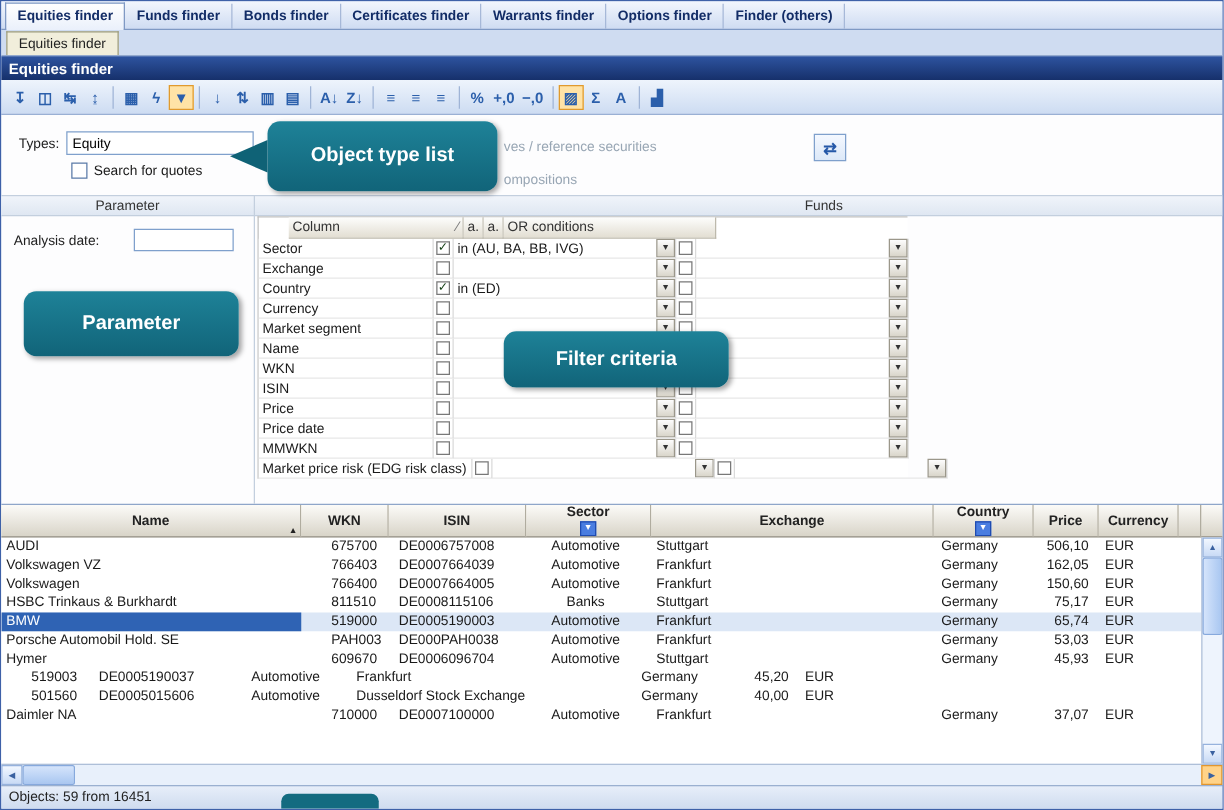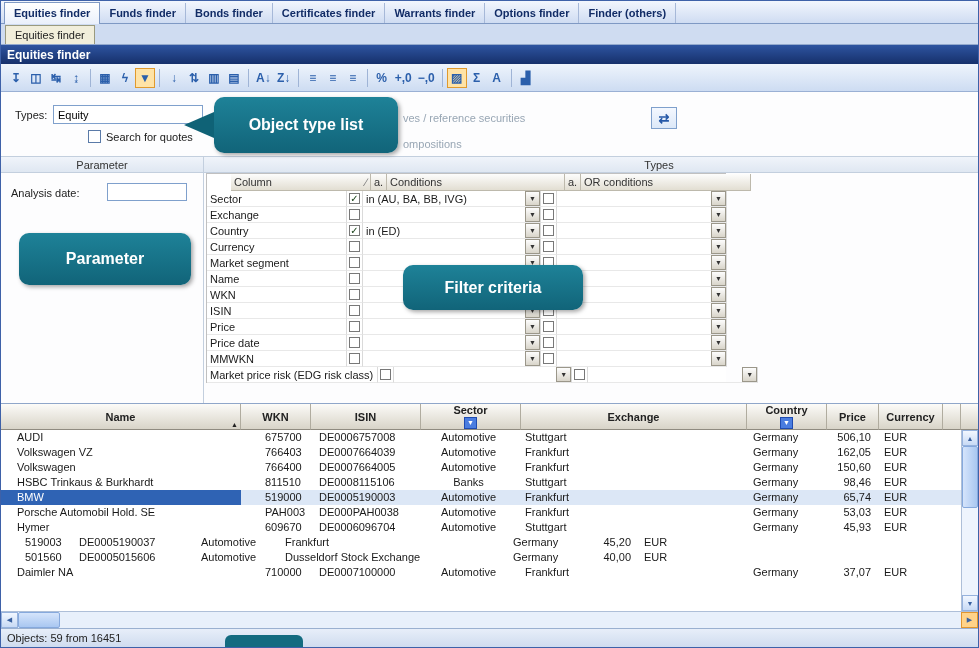--- a/index.html
+++ b/index.html
@@ -37,21 +37,21 @@
   
   .form-area { position:relative; height:312px; background:#fdfdfe; border-bottom:1px solid #8fa6c9; }
   .lbl { position:absolute; color:#222; }
   .tbox { position:absolute; background:#fff; border:1px solid #7fa0cc; font-size:11px;
           padding:2px 4px; font-family:"Liberation Sans", sans-serif; }
   .gray-opt { position:absolute; color:#98a6b4; }
   .refresh-btn { position:absolute; left:650px; top:15px; width:26px; height:22px;
                  background:linear-gradient(#f4f8ff,#dce8f8); border:1px solid #7fa0cc;
                  color:#2558a8; font-weight:bold; font-size:13px; display:flex;
                  align-items:center; justify-content:center; }
-  .chk-row { position:absolute; left:56px; top:38px; display:flex; align-items:center; gap:5px;margin-left:31px; }
+  .chk-row { position:absolute; left:56px; top:38px; display:flex; align-items:center; gap:5px; }
   .chk { width:13px; height:13px; background:#fff; border:1px solid #5a7aa8; }
 
   .section-strip { position:absolute; left:0; top:64px; width:100%; height:17px;
                    background:linear-gradient(#f0f4fa,#dfe7f2);
                    border-top:1px solid #c3cfde; border-bottom:1px solid #c3cfde; }
   .param-header { position:absolute; top:67px; left:0; width:202px; text-align:center; color:#333; }
   .filter-header { position:absolute; top:67px; left:553px; width:210px; text-align:center; color:#333; }
   .vdivider { position:absolute; left:202px; top:64px; bottom:0; width:1px; background:#c3cfde; }
 
   
@@ -97,21 +97,21 @@
   .th-fill { flex:1; } .th-stub { width:17px; background:linear-gradient(#fcfbf8,#d8d4c8);
              border-bottom:1px solid #8f8b80; }
   .filter-chip { width:13px; height:12px; background:#4a7de0; border:1px solid #1f4bb0;
                  color:#fff; font-size:7px; line-height:10px; text-align:center; margin-top:1px; }
   .sort-mark { position:absolute; right:2px; bottom:1px; font-size:7px; color:#222; }
   .tbody-wrap { flex:1; display:flex; min-height:0; }
   .tbody { flex:1; background:#fff; overflow:hidden; }
   .trow { display:flex; height:15px; }
   .td-cell { padding-top:1px; line-height:13px; white-space:nowrap; overflow:hidden; }
   .td-fill { flex:1; }
-  .col-name { padding-left:16px; } .col-wkn { padding-left:24px; } .col-isin { padding-left:8px; }
+  .col-name { padding-left:4px; } .col-wkn { padding-left:24px; } .col-isin { padding-left:8px; }
   .col-sector { text-align:center; padding-right:5px; } .col-exchange { padding-left:4px; }
   .col-country { padding-left:6px; } .col-price { text-align:right; padding-right:8px; }
   .col-currency { padding-left:5px; }
   .trow.selected { background:#dce7f6; }
   .trow.selected .col-name { background:#2f63b4; color:#fff; }
 
   
   .vscroll { width:17px; background:#eef4fd; border-left:1px solid #aebfd8; display:flex;
              flex-direction:column; }
   .sbtn { height:16px; flex:0 0 16px; background:linear-gradient(#f2f7ff,#c8daf5);
@@ -201,38 +201,37 @@
 
     <button class="refresh-btn">⇄</button>
 
     <div class="chk-row">
       <span class="chk"></span>
       <span>Search for quotes</span>
     </div>
 
     <div class="section-strip"></div>
     <div class="param-header">Parameter</div>
-    <div class="filter-header">Types</div>
+    <div class="filter-header">Funds</div>
     <div class="vdivider"></div>
 
     <span class="lbl" style="left:10px; top:95px;">Analysis date:</span>
     <input class="tbox" style="left: 106px; top: 91px; width: 80px; height: 18px;" value="">
 
     <div class="callout" style="left:18px; top:141px; width:172px; height:52px;">
       <span>Parameter</span>
     </div>
 
     <div class="fgrid">
       <div class="fgrid-header">
         <div class="fh-cell fw-name">
           <span>Column</span>
           <span class="sort-slash">∕</span>
         </div>
         <div class="fh-cell fw-cbx">a.</div>
-        <div class="fh-cell fw-cond">Conditions</div>
         <div class="fh-cell fw-cbx">a.</div>
         <div class="fh-cell fw-or">OR conditions</div>
       </div>
       <div>
           <div class="fgrid-row">
             <div class="fr-cell fr-name">Sector</div>
             <div class="fr-cell fr-cbx">
               <span class="cbx on">✓</span>
             </div>
             <div class="fr-cell fr-cond">in (AU, BA, BB, IVG)<span class="dd">▼</span></div>
@@ -481,21 +480,21 @@
             <div class="td-cell col-currency" style="width: 64px;">EUR</div>
             <div class="td-cell td-fill"></div>
           </div>
           <div class="trow">
             <div class="td-cell col-name" style="width: 240px;">HSBC Trinkaus &amp; Burkhardt</div>
             <div class="td-cell col-wkn" style="width: 70px;">811510</div>
             <div class="td-cell col-isin" style="width: 110px;">DE0008115106</div>
             <div class="td-cell col-sector" style="width: 100px;">Banks</div>
             <div class="td-cell col-exchange" style="width: 226px;">Stuttgart</div>
             <div class="td-cell col-country" style="width: 80px;">Germany</div>
-            <div class="td-cell col-price" style="width: 52px;">98,46</div>
+            <div class="td-cell col-price" style="width: 52px;">75,17</div>
             <div class="td-cell col-currency" style="width: 64px;">EUR</div>
             <div class="td-cell td-fill"></div>
           </div>
           <div class="trow selected">
             <div class="td-cell col-name" style="width: 240px;">BMW</div>
             <div class="td-cell col-wkn" style="width: 70px;">519000</div>
             <div class="td-cell col-isin" style="width: 110px;">DE0005190003</div>
             <div class="td-cell col-sector" style="width: 100px;">Automotive</div>
             <div class="td-cell col-exchange" style="width: 226px;">Frankfurt</div>
             <div class="td-cell col-country" style="width: 80px;">Germany</div>

